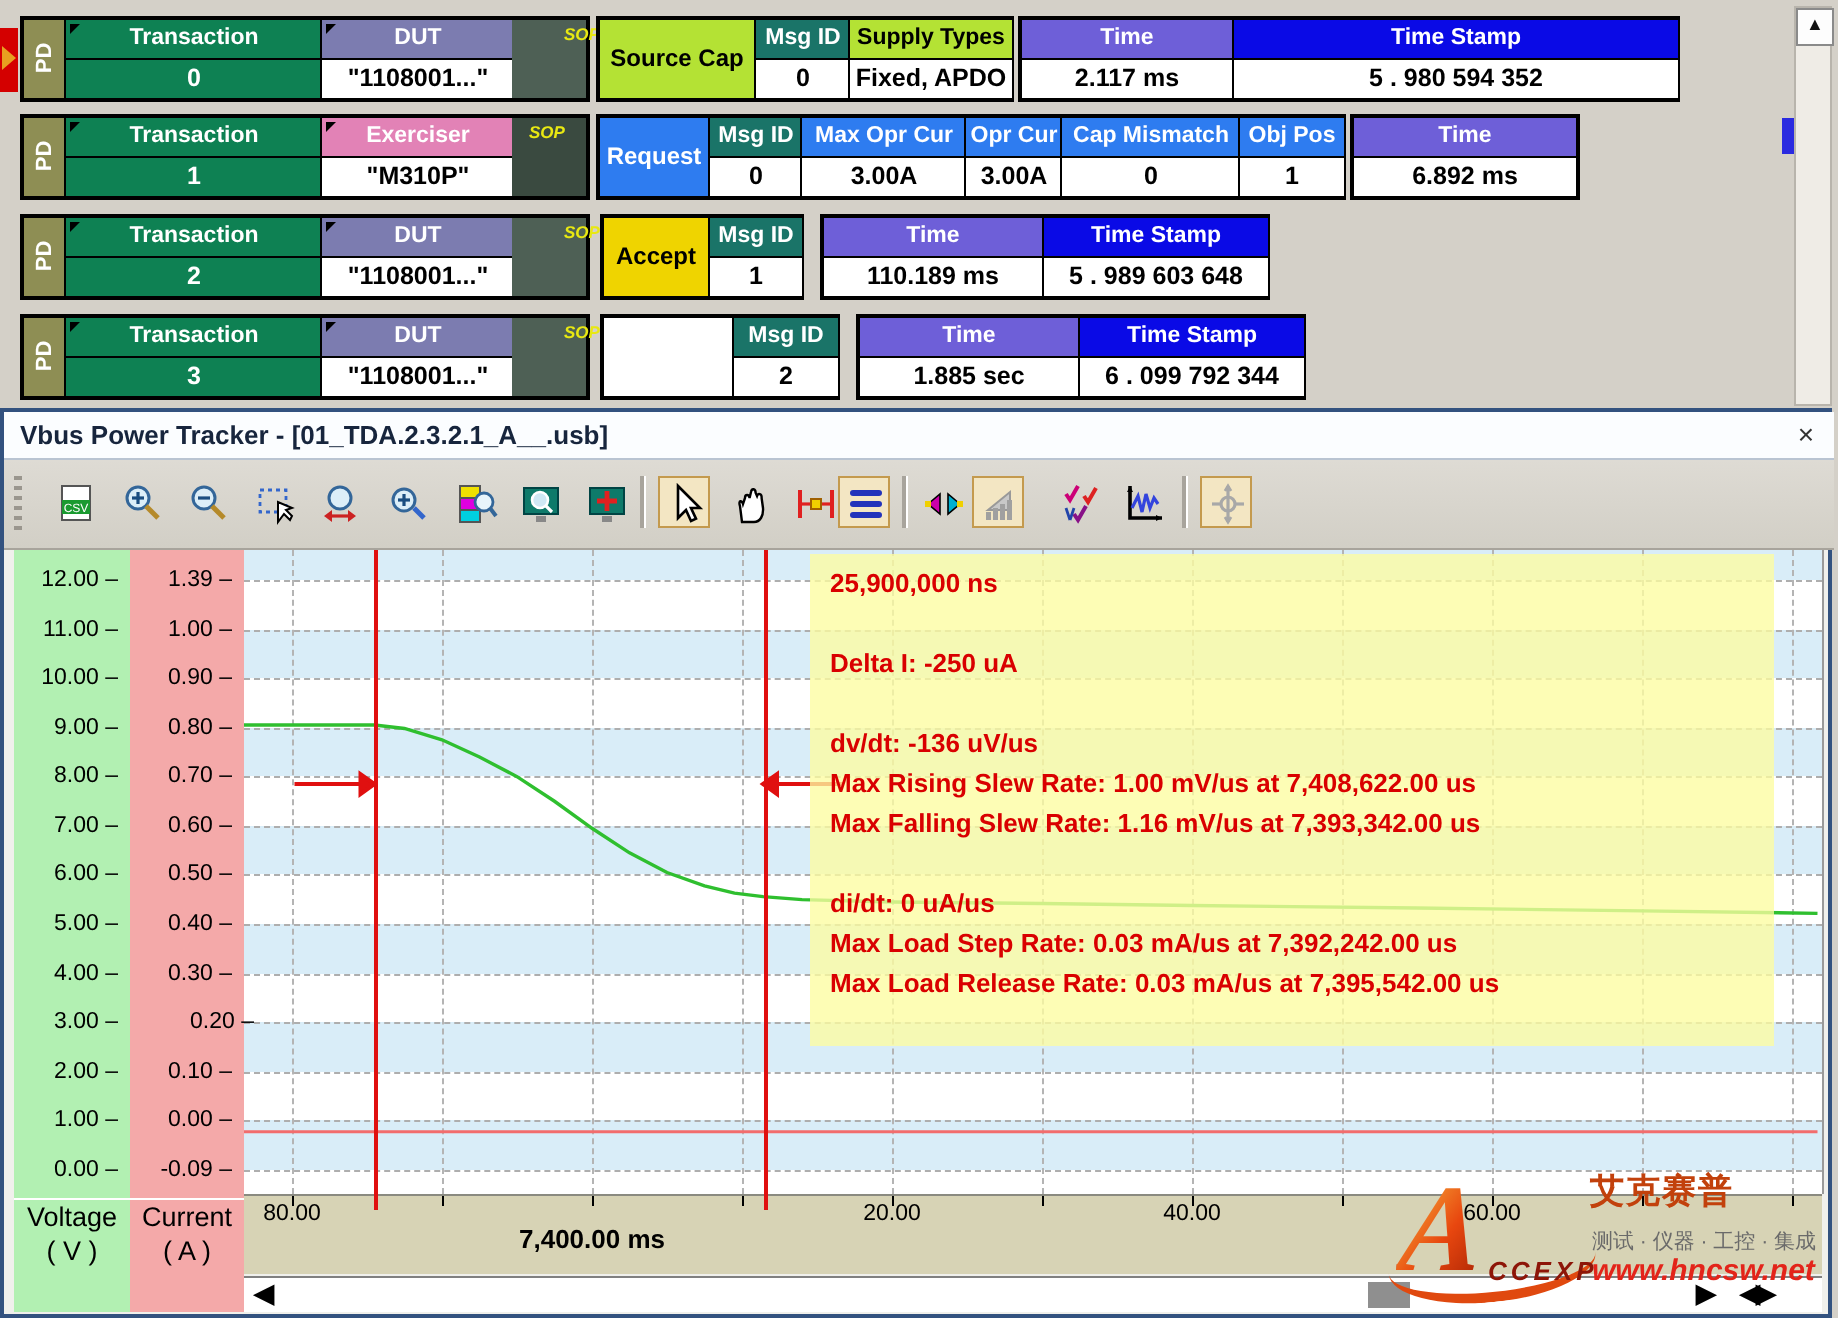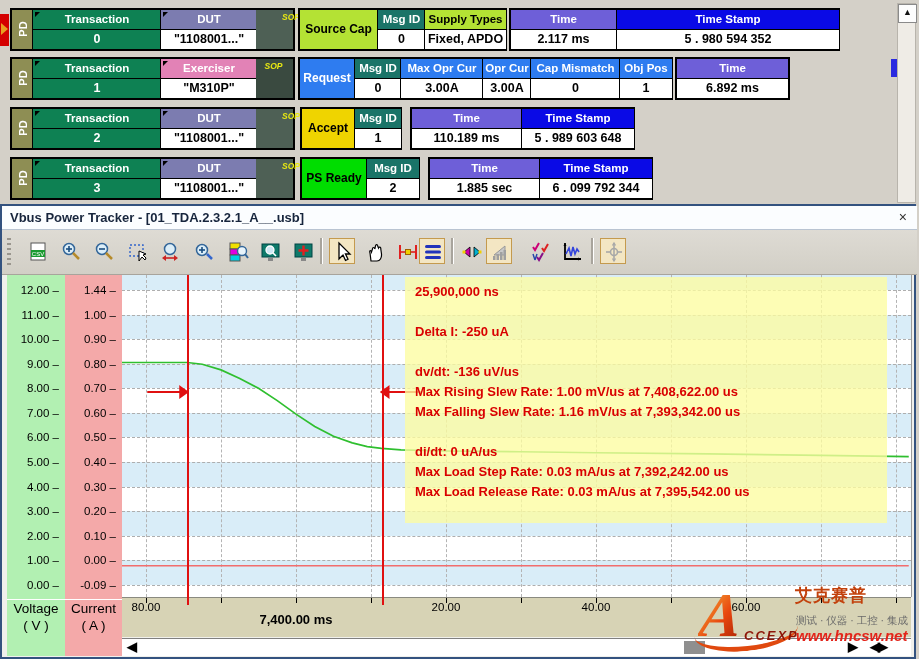--- a/index.html
+++ b/index.html
@@ -233,23 +233,20 @@
         <div class="col sep" style="left:148px;width:96px;">
           <div class="chdr" style="background-color: rgb(124, 124, 176);"><span class="tri"></span><span>DUT</span></div>
           <div class="cval">"1108001..."</div>
           </div>
         <div class="srccell" style="left: 244px; width: 37px; background-color: rgb(78, 96, 85);">
           <span class="sop" style="color:#e8e812;">SOP</span>
           <span class="dirline"><span>SRC</span><span class="dirarrow">→</span></span>
           </div>
       </div>
       <div class="txbox" style="left:300px;top:157px;width:120px;">
-        <div class="col" style="left: 0px; width: 64px; background-color: rgb(0, 221, 0);">
-          <div class="bigc">PS Ready</div>
-          </div>
         <div class="col sep" style="left:64px;width:52px;">
           <div class="chdr" style="background-color: rgb(26, 116, 104);"><span>Msg ID</span></div>
           <div class="cval">2</div>
           </div>
       </div>
       <div class="txbox" style="left:428px;top:157px;width:225px;">
         <div class="col" style="left:0;width:109px;">
           <div class="chdr" style="background-color: rgb(110, 95, 216);"><span>Time</span></div>
           <div class="cval">1.885 sec</div>
           </div>
@@ -432,21 +429,21 @@
     <div class="abs" id="lay" style="left:0;top:0;width:915px;height:451px;pointer-events:none;">
         <div class="band" style="left:120px;top:69px;width:789px;height:15px;background:#d9edf8;"></div>
         <div class="band" style="left:120px;top:108.583px;width:789px;height:24.583px;background:#d9edf8;"></div>
         <div class="band" style="left:120px;top:157.749px;width:789px;height:24.583px;background:#d9edf8;"></div>
         <div class="band" style="left:120px;top:206.915px;width:789px;height:24.583px;background:#d9edf8;"></div>
         <div class="band" style="left:120px;top:256.081px;width:789px;height:24.583px;background:#d9edf8;"></div>
         <div class="band" style="left:120px;top:305.24699999999996px;width:789px;height:24.583px;background:#d9edf8;"></div>
         <div class="band" style="left:120px;top:354.413px;width:789px;height:24.583px;background:#d9edf8;"></div>
         <div class="hgrid" style="left:120px;top:84px;width:789px;"></div>
         <div class="vtick" style="left:5px;top:78px;width:52px;">12.00 –</div>
-        <div class="vtick" style="left:63px;top:78px;width:51px;">1.44 –</div>
+        <div class="vtick" style="left:63px;top:78px;width:51px;">1.39 –</div>
         <div class="hgrid" style="left:120px;top:108.583px;width:789px;"></div>
         <div class="vtick" style="left:5px;top:102.583px;width:52px;">11.00 –</div>
         <div class="vtick" style="left:63px;top:102.583px;width:51px;">1.00 –</div>
         <div class="hgrid" style="left:120px;top:133.166px;width:789px;"></div>
         <div class="vtick" style="left:5px;top:127.166px;width:52px;">10.00 –</div>
         <div class="vtick" style="left:63px;top:127.166px;width:51px;">0.90 –</div>
         <div class="hgrid" style="left:120px;top:157.749px;width:789px;"></div>
         <div class="vtick" style="left:5px;top:151.749px;width:52px;">9.00 –</div>
         <div class="vtick" style="left:63px;top:151.749px;width:51px;">0.80 –</div>
         <div class="hgrid" style="left:120px;top:182.332px;width:789px;"></div>
@@ -459,21 +456,21 @@
         <div class="vtick" style="left:5px;top:225.498px;width:52px;">6.00 –</div>
         <div class="vtick" style="left:63px;top:225.498px;width:51px;">0.50 –</div>
         <div class="hgrid" style="left:120px;top:256.081px;width:789px;"></div>
         <div class="vtick" style="left:5px;top:250.08100000000002px;width:52px;">5.00 –</div>
         <div class="vtick" style="left:63px;top:250.08100000000002px;width:51px;">0.40 –</div>
         <div class="hgrid" style="left:120px;top:280.664px;width:789px;"></div>
         <div class="vtick" style="left:5px;top:274.664px;width:52px;">4.00 –</div>
         <div class="vtick" style="left:63px;top:274.664px;width:51px;">0.30 –</div>
         <div class="hgrid" style="left:120px;top:305.24699999999996px;width:789px;"></div>
         <div class="vtick" style="left:5px;top:299.24699999999996px;width:52px;">3.00 –</div>
-        <div class="vtick" style="left:63px;top:299.24699999999996px;width:51px;">0.20 –</div>
+        <div class="vtick" style="left:63px;top:299.24699999999996px;width:51px;padding-left:11px;">0.20 –</div>
         <div class="hgrid" style="left:120px;top:329.83px;width:789px;"></div>
         <div class="vtick" style="left:5px;top:323.83px;width:52px;">2.00 –</div>
         <div class="vtick" style="left:63px;top:323.83px;width:51px;">0.10 –</div>
         <div class="hgrid" style="left:120px;top:354.413px;width:789px;"></div>
         <div class="vtick" style="left:5px;top:348.413px;width:52px;">1.00 –</div>
         <div class="vtick" style="left:63px;top:348.413px;width:51px;">0.00 –</div>
         <div class="hgrid" style="left:120px;top:378.996px;width:789px;"></div>
         <div class="vtick" style="left:5px;top:372.996px;width:52px;">0.00 –</div>
         <div class="vtick" style="left:63px;top:372.996px;width:51px;">-0.09 –</div>
         <div class="vgrid" style="left:144px;top:69px;height:322px;"></div>

